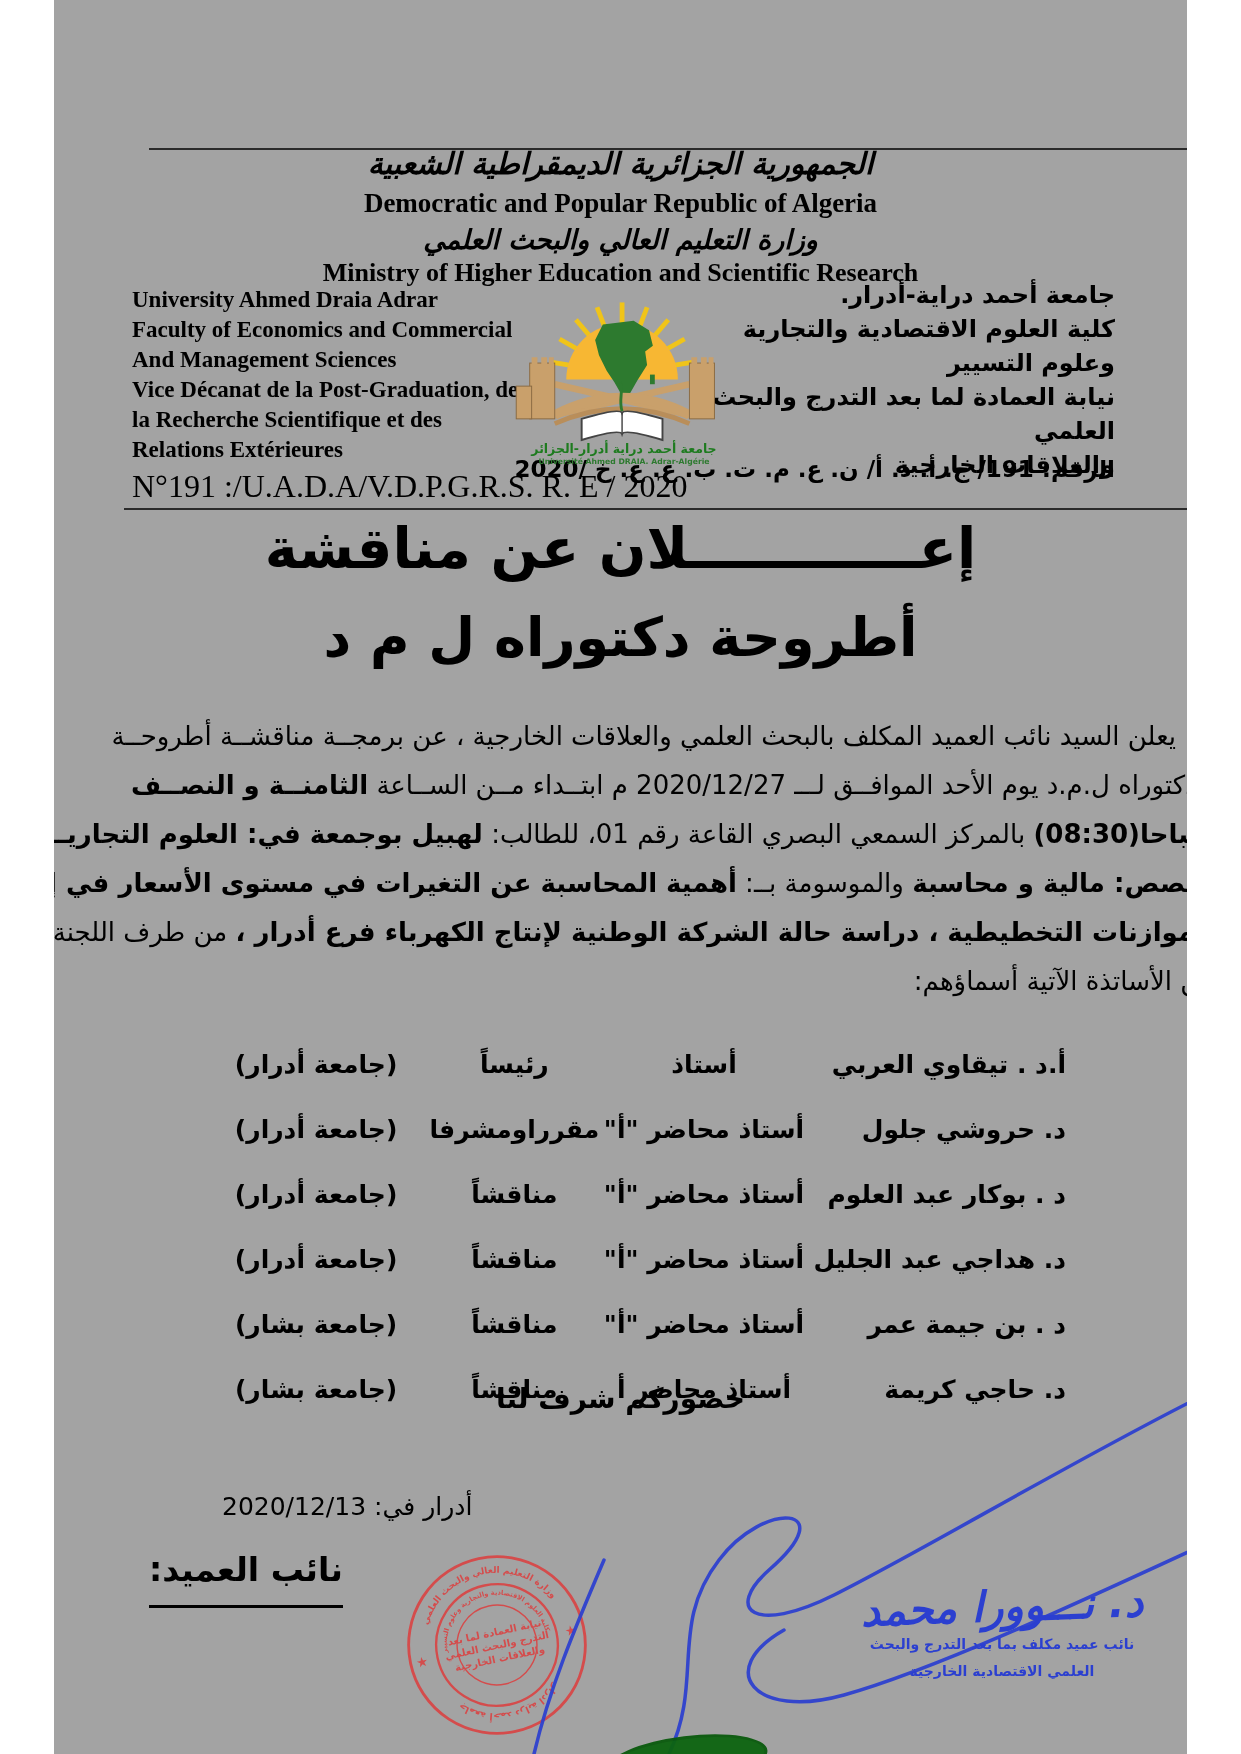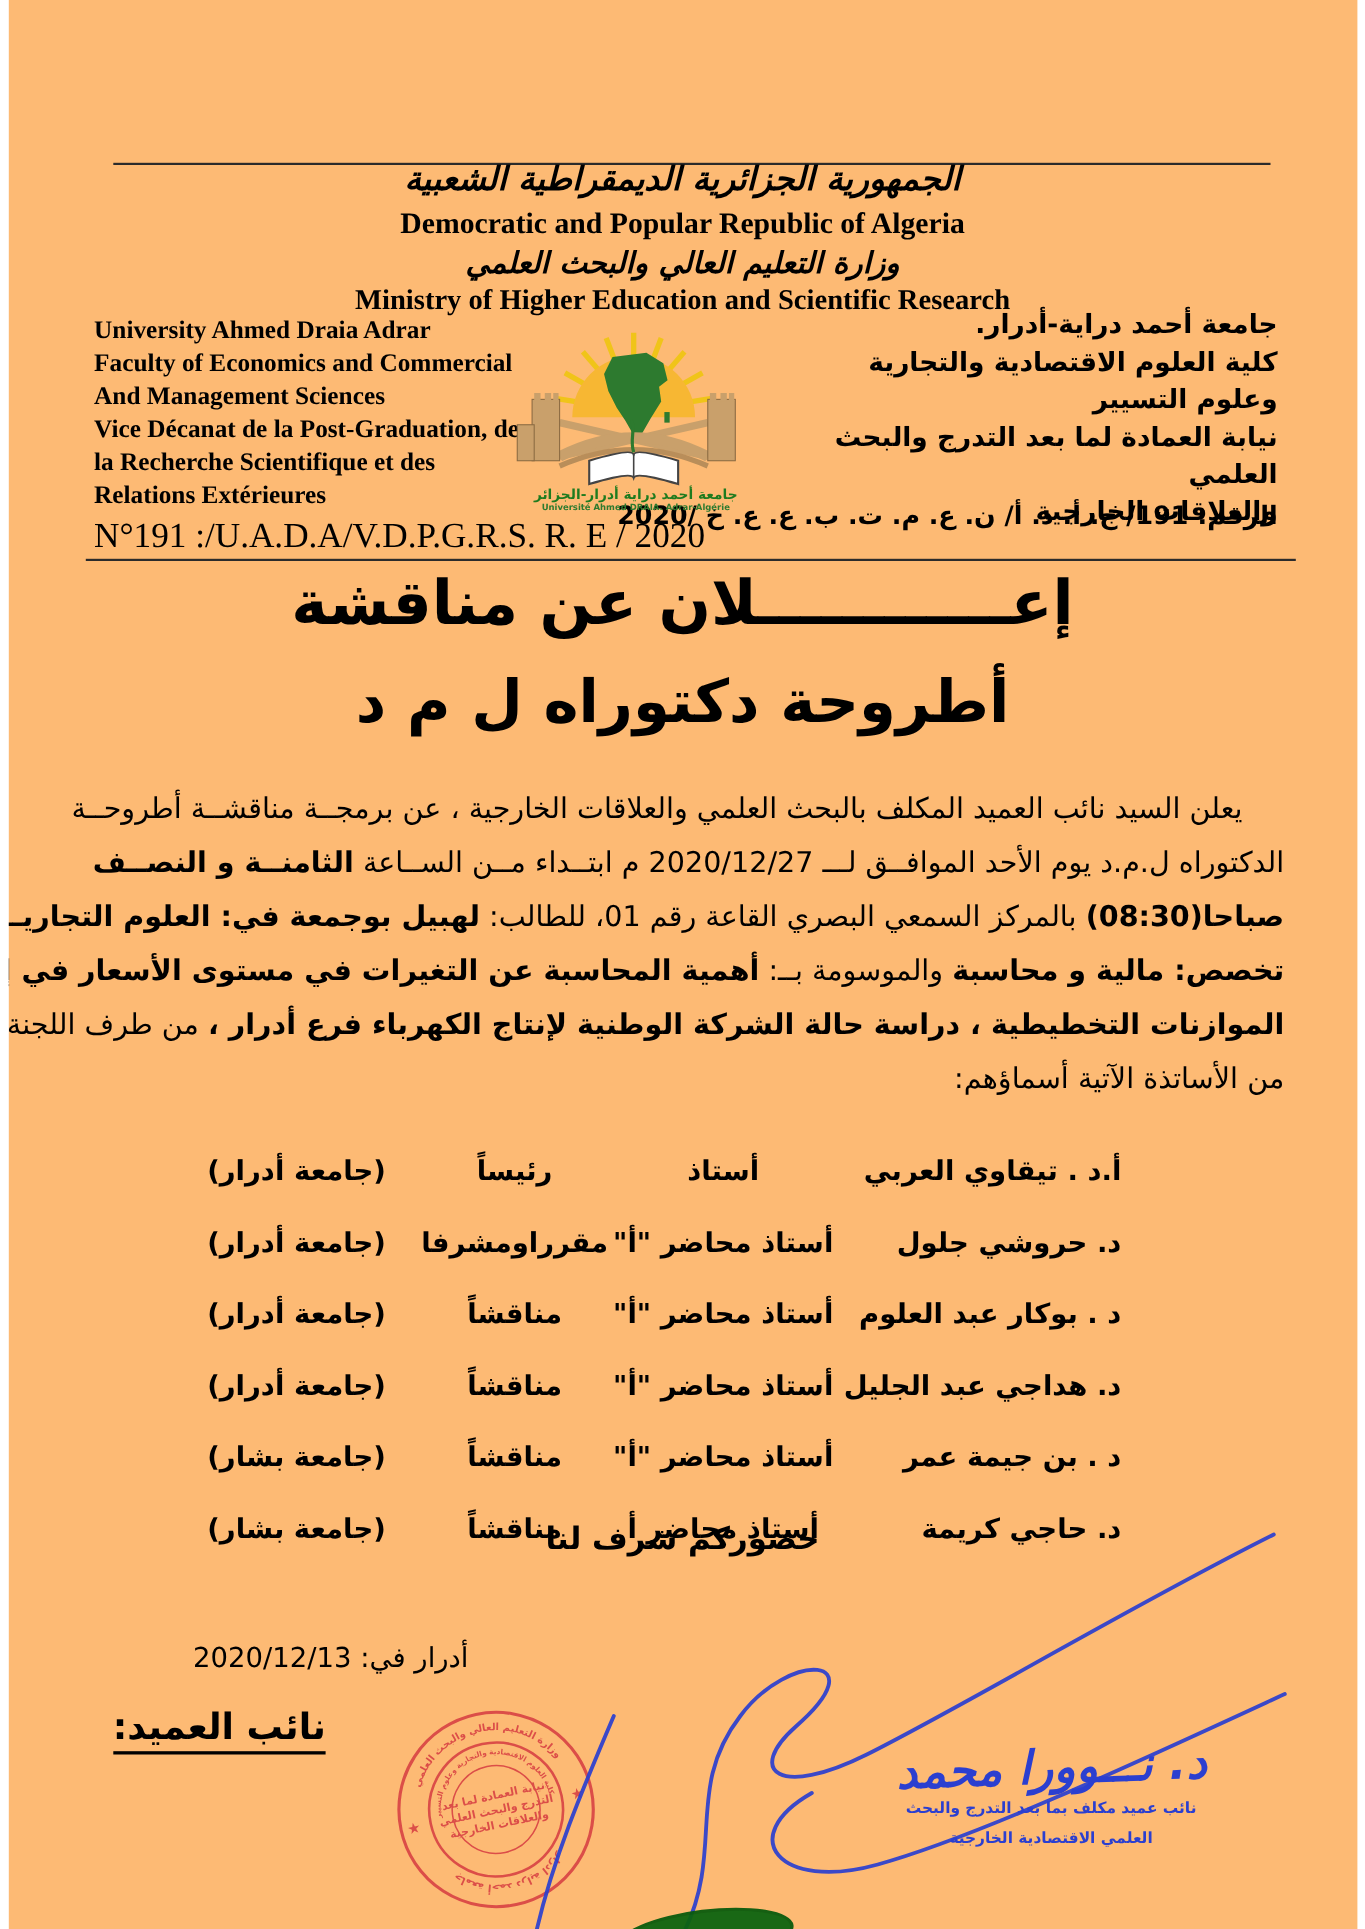--- a/index.html
+++ b/index.html
@@ -1,17 +1,17 @@
 <!DOCTYPE html>
 <html lang="ar"><head>
 <meta charset="utf-8">
 <style>
   html,body{margin:0;padding:0;background:#ffffff;}
   .page{
-    position:relative;width:1226px;height:1754px;margin:0 auto;background:#fdba74;
+    position:relative;width:1133px;height:1754px;margin:0 auto;background:#a3a3a3;
     overflow:hidden;font-family:"DejaVu Sans",sans-serif;color:#000;
   }
   .abs{position:absolute;}
   .center{left:0;right:0;text-align:center;}
   .serif{font-family:"Liberation Serif","DejaVu Serif",serif;}
   .rule{position:absolute;background:#2b2b2b;height:2px;}
   
   .rep-ar{top:146px;font-size:30px;font-weight:bold;font-style:italic;}
   .rep-en{top:188px;font-size:27px;font-weight:bold;}
   .min-ar{top:224px;font-size:27px;font-weight:bold;font-style:italic;}
@@ -36,21 +36,21 @@
   .b{font-weight:bold;}
   
   .committee{left:150px;top:1032px;width:862px;direction:rtl;font-size:25px;font-weight:bold;}
   .crow{display:grid;grid-template-columns:30% 24% 20% 26%;height:65px;align-items:center;}
   .c-name{text-align:right;}
   .c-rank,.c-role,.c-univ{text-align:center;}
   
   .honor{top:1382px;font-size:28px;font-weight:bold;direction:rtl;}
   .dateline{left:168px;top:1492px;font-size:25px;direction:rtl;}
   .signer{left:95px;top:1550px;font-size:33px;font-weight:bold;direction:rtl;
-    border-bottom:3px solid #000;padding-bottom:3px;}
+    border-bottom:3px solid #000;padding-bottom:16px;}
   
   .stamp-red{left:348px;top:1550px;width:190px;height:190px;transform:rotate(-12deg);opacity:.92;}
   .sig{left:400px;top:1370px;width:770px;height:384px;opacity:.92;}
   .stamp-blue{left:728px;top:1582px;width:440px;text-align:center;color:#2b3fd0;direction:rtl;}
   .stamp-blue .sb-name{font-size:42px;font-weight:bold;font-style:italic;transform:rotate(-2deg);white-space:nowrap;}
   .stamp-blue .sb-line{font-size:14px;font-weight:bold;line-height:27px;}
   .green-frag{left:552px;top:1736px;width:156px;height:42px;background:#0d6410;
     border:3px solid #0a5a0d;border-radius:50%;transform:rotate(-7deg);opacity:.95;}
 </style>
 </head>

